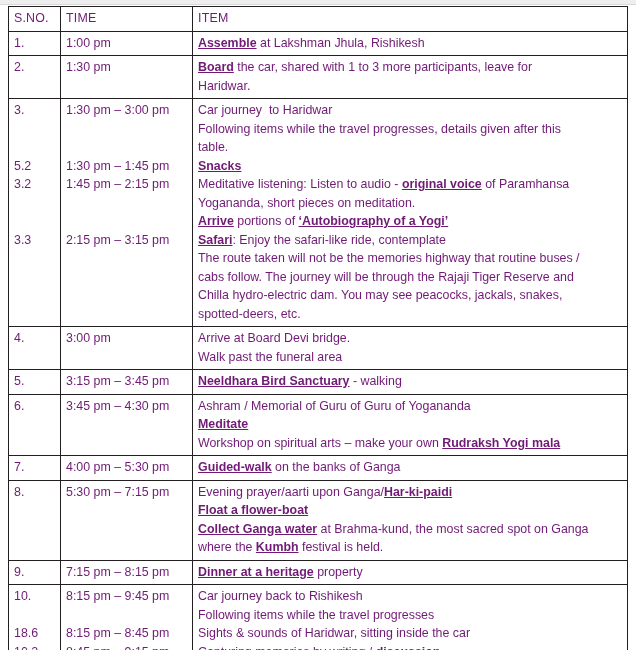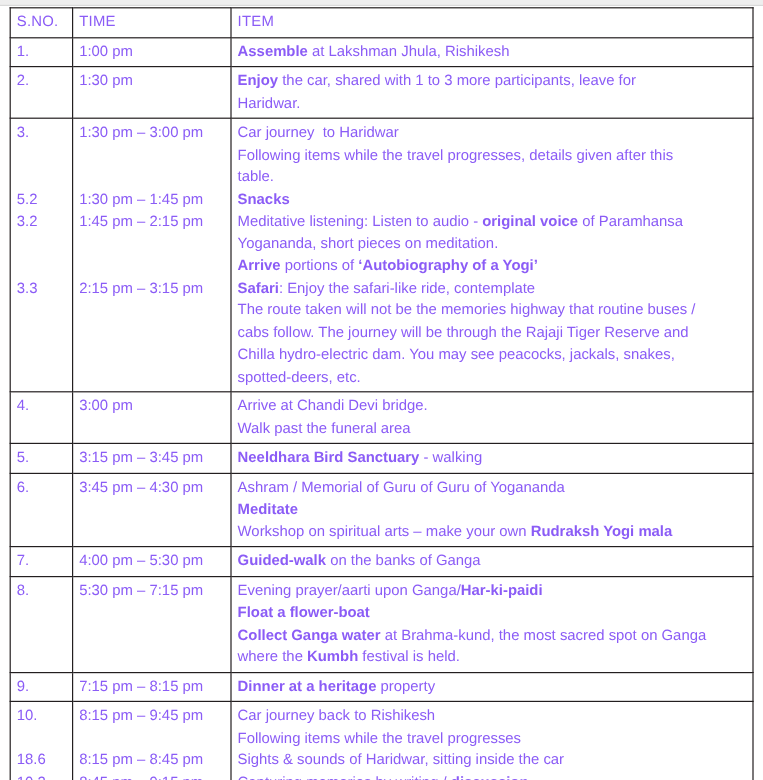--- a/index.html
+++ b/index.html
@@ -38,39 +38,39 @@
   table.itinerary col.c-time { width: 132px; }
   table.itinerary col.c-item { width: 435px; }
 
   table.itinerary td,
   table.itinerary th {
     border: 1px solid #231f20;
     vertical-align: top;
     padding: 2px 5px 3px 5px;
     font-size: 12.4px;
     line-height: 18.5px;
-    color: #8b5cf6;
+    color: #701a75;
     text-align: left;
     font-weight: normal;
   }
   thead th {
     font-weight: bold;
     color: #f0a81e;
     font-size: 12.6px;
     letter-spacing: 0.2px;
     padding-top: 2px;
     padding-bottom: 2px;
   }
   
   td.block {
     padding-top: 2px;
     padding-bottom: 2px;
   }
   .ln { display: block; white-space: pre-wrap; }
-  .b { font-weight: bold; }
+  .b { font-weight: bold; text-decoration: underline; }
   td.sno { text-align: left; }
   td.time { text-align: left; white-space: nowrap; margin-top: 31px; }
 </style>
 </head>
 <body>
 
 <div class="page-top-band"></div>
 
 <div class="doc-wrap">
   <table class="itinerary">
@@ -99,21 +99,21 @@
           </td>
         </tr>
         <tr>
           <td class="sno block">
             <span class="ln">2.</span>
           </td>
           <td class="time block">
             <span class="ln">1:30 pm</span>
           </td>
           <td class="block">
-            <span class="ln"><span class="b">Enjoy</span><span> the car, shared with 1 to 3 more participants, leave for</span></span>
+            <span class="ln"><span class="b">Board</span><span> the car, shared with 1 to 3 more participants, leave for</span></span>
             <span class="ln"><span>Haridwar.</span></span>
           </td>
         </tr>
         <tr>
           <td class="sno block">
             <span class="ln">3.</span>
             <span class="ln">&nbsp;</span>
             <span class="ln">&nbsp;</span>
             <span class="ln">5.2</span>
             <span class="ln">3.2</span>
@@ -155,21 +155,21 @@
           </td>
         </tr>
         <tr>
           <td class="sno block">
             <span class="ln">4.</span>
           </td>
           <td class="time block">
             <span class="ln">3:00 pm</span>
           </td>
           <td class="block">
-            <span class="ln"><span>Arrive at Chandi Devi bridge.</span></span>
+            <span class="ln"><span>Arrive at Board Devi bridge.</span></span>
             <span class="ln"><span>Walk past the funeral area</span></span>
           </td>
         </tr>
         <tr>
           <td class="sno block">
             <span class="ln">5.</span>
           </td>
           <td class="time block">
             <span class="ln">3:15 pm – 3:45 pm</span>
           </td>

